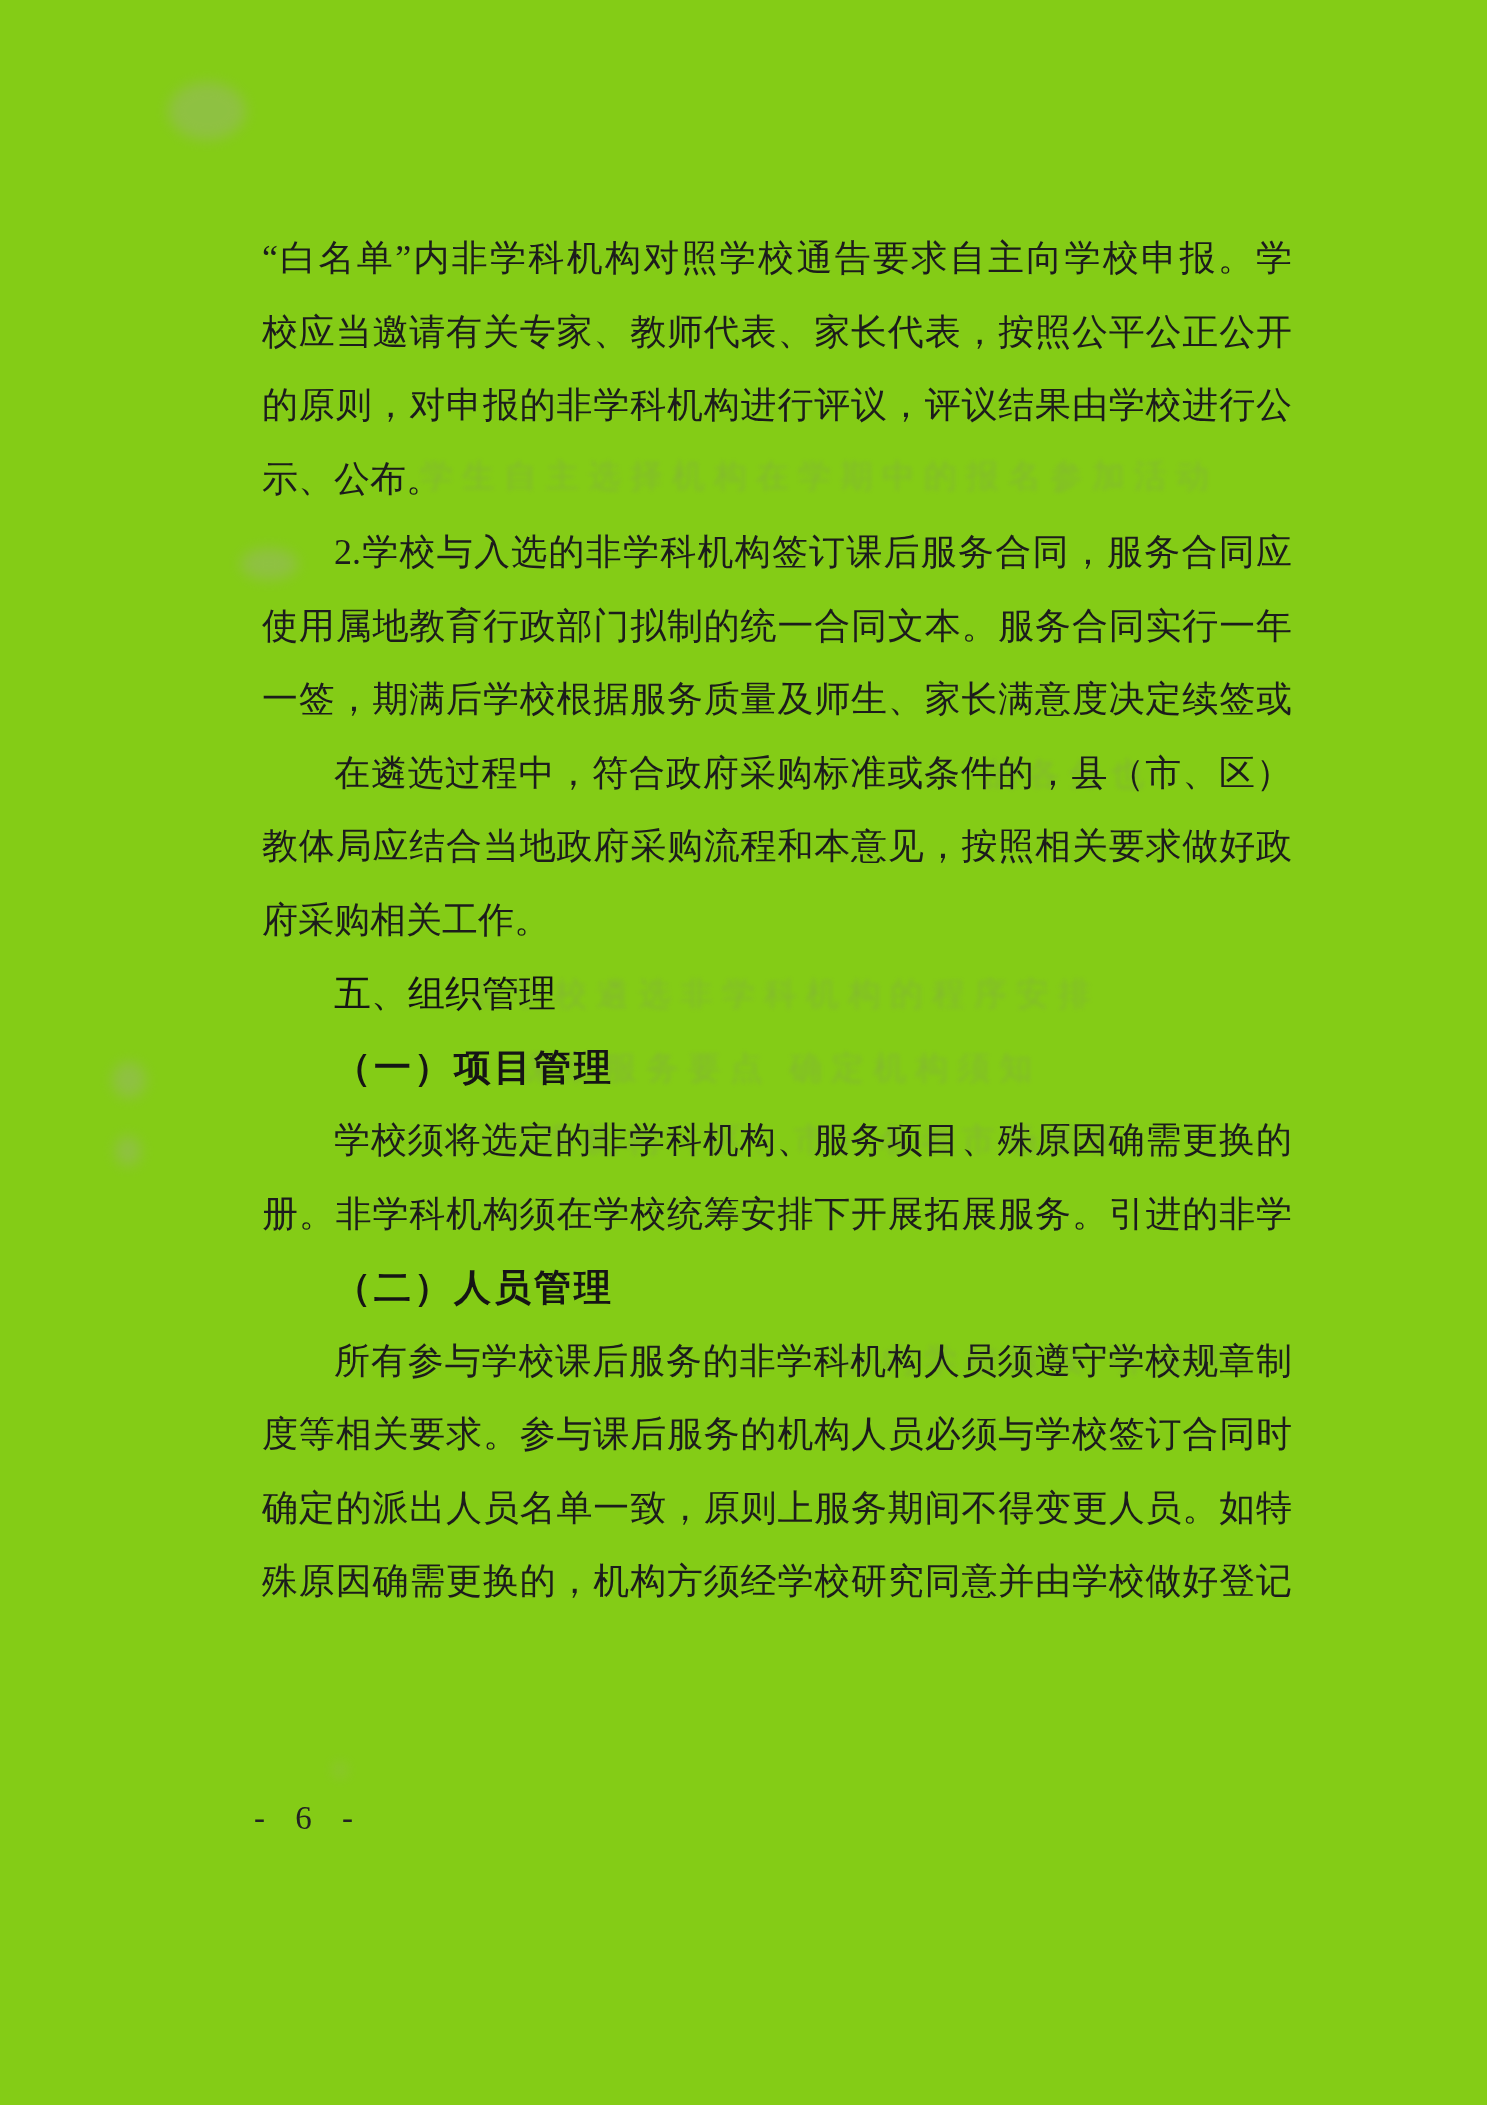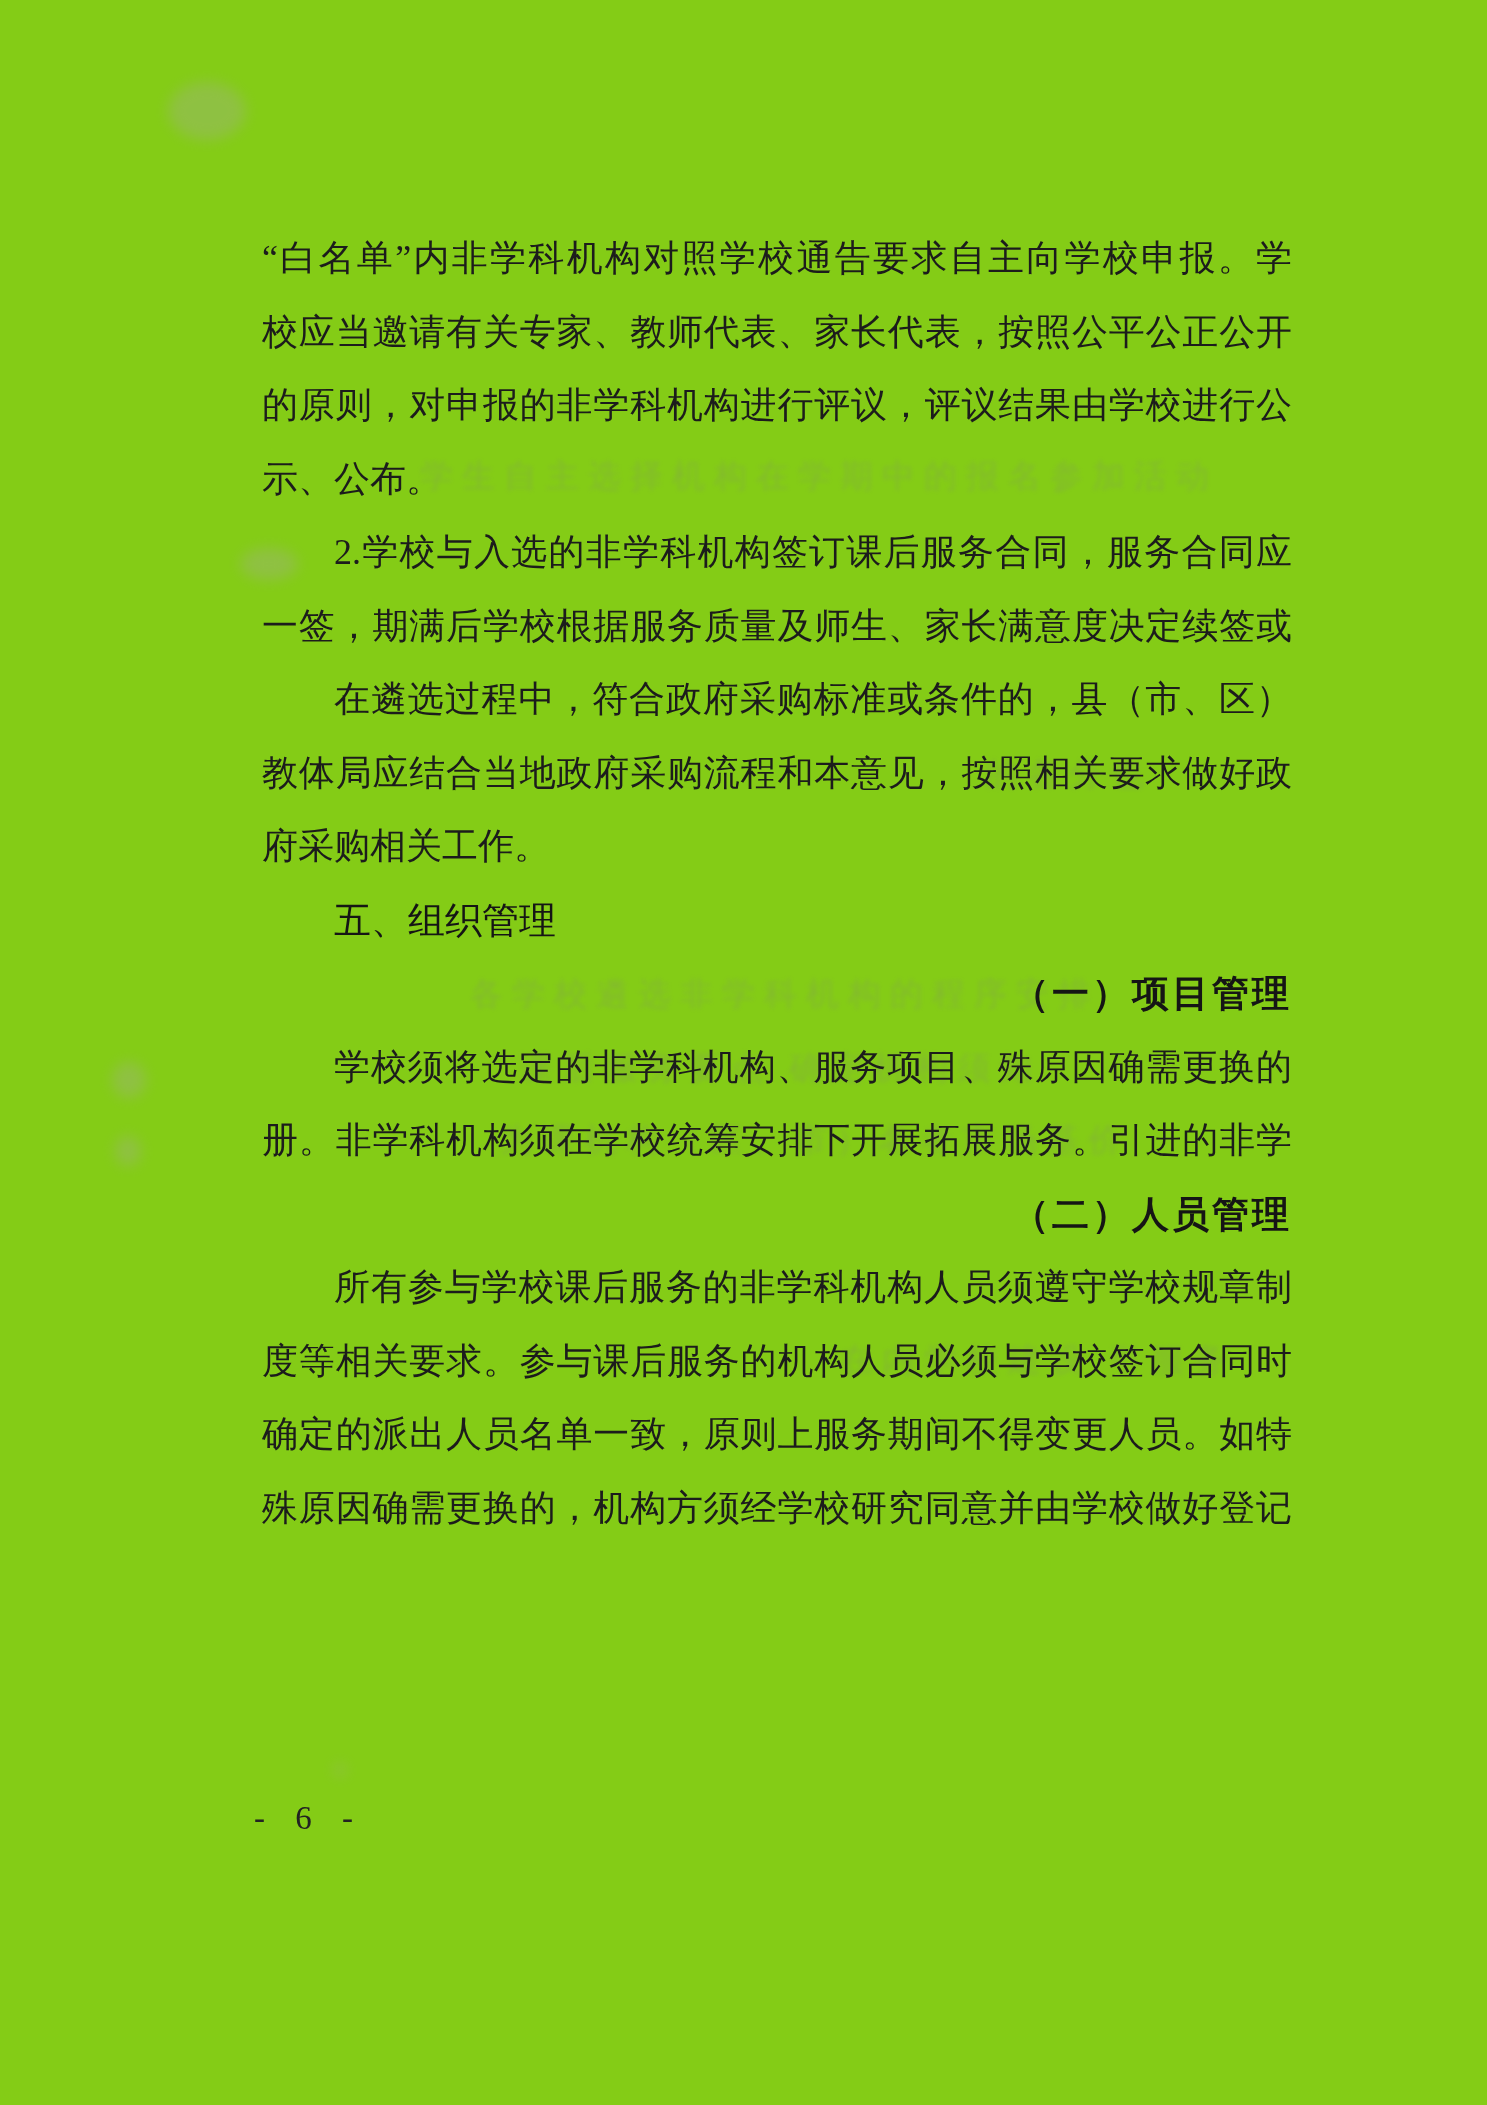--- a/index.html
+++ b/index.html
@@ -39,21 +39,20 @@
     font-weight:400;
     font-size:37px;
     color:#151515;
   }
   .line.heading-sub{
     font-family:"DejaVu Serif","Liberation Serif",serif;
     font-weight:700;
     font-size:37px;
     letter-spacing:3px;
     color:#151515;
-    text-align:right;
   }
   #page-number{
     position:absolute;
     left:254px; top:1800px;
     font-size:33px;
     letter-spacing:7px;
     word-spacing:8px;
     color:#222;
     font-family:"Liberation Serif","DejaVu Serif",serif;
   }
@@ -96,20 +95,21 @@
       <div class="speck" style="left: 112px; top: 1062px; width: 34px; height: 36px;"></div>
       <div class="speck" style="left: 115px; top: 1136px; width: 26px; height: 30px;"></div>
       <div class="speck" style="left: 334px; top: 1764px; width: 12px; height: 12px;"></div>
     </div>
   <div id="text-block">
       <div class="line body justify">“白名单”内非学科机构对照学校通告要求自主向学校申报。学</div>
       <div class="line body justify">校应当邀请有关专家、教师代表、家长代表，按照公平公正公开</div>
       <div class="line body justify">的原则，对申报的非学科机构进行评议，评议结果由学校进行公</div>
       <div class="line body">示、公布。</div>
       <div class="line body indent justify">2.学校与入选的非学科机构签订课后服务合同，服务合同应</div>
+      <div class="line body justify">使用属地教育行政部门拟制的统一合同文本。服务合同实行一年</div>
       <div class="line body justify">一签，期满后学校根据服务质量及师生、家长满意度决定续签或</div>
       <div class="line body indent justify">在遴选过程中，符合政府采购标准或条件的，县（市、区）</div>
       <div class="line body justify">教体局应结合当地政府采购流程和本意见，按照相关要求做好政</div>
       <div class="line body">府采购相关工作。</div>
       <div class="line heading-major indent">五、组织管理</div>
       <div class="line heading-sub indent">（一）项目管理</div>
       <div class="line body indent justify">学校须将选定的非学科机构、服务项目、殊原因确需更换的</div>
       <div class="line body justify">册。非学科机构须在学校统筹安排下开展拓展服务。引进的非学</div>
       <div class="line heading-sub indent">（二）人员管理</div>
       <div class="line body indent justify">所有参与学校课后服务的非学科机构人员须遵守学校规章制</div>

